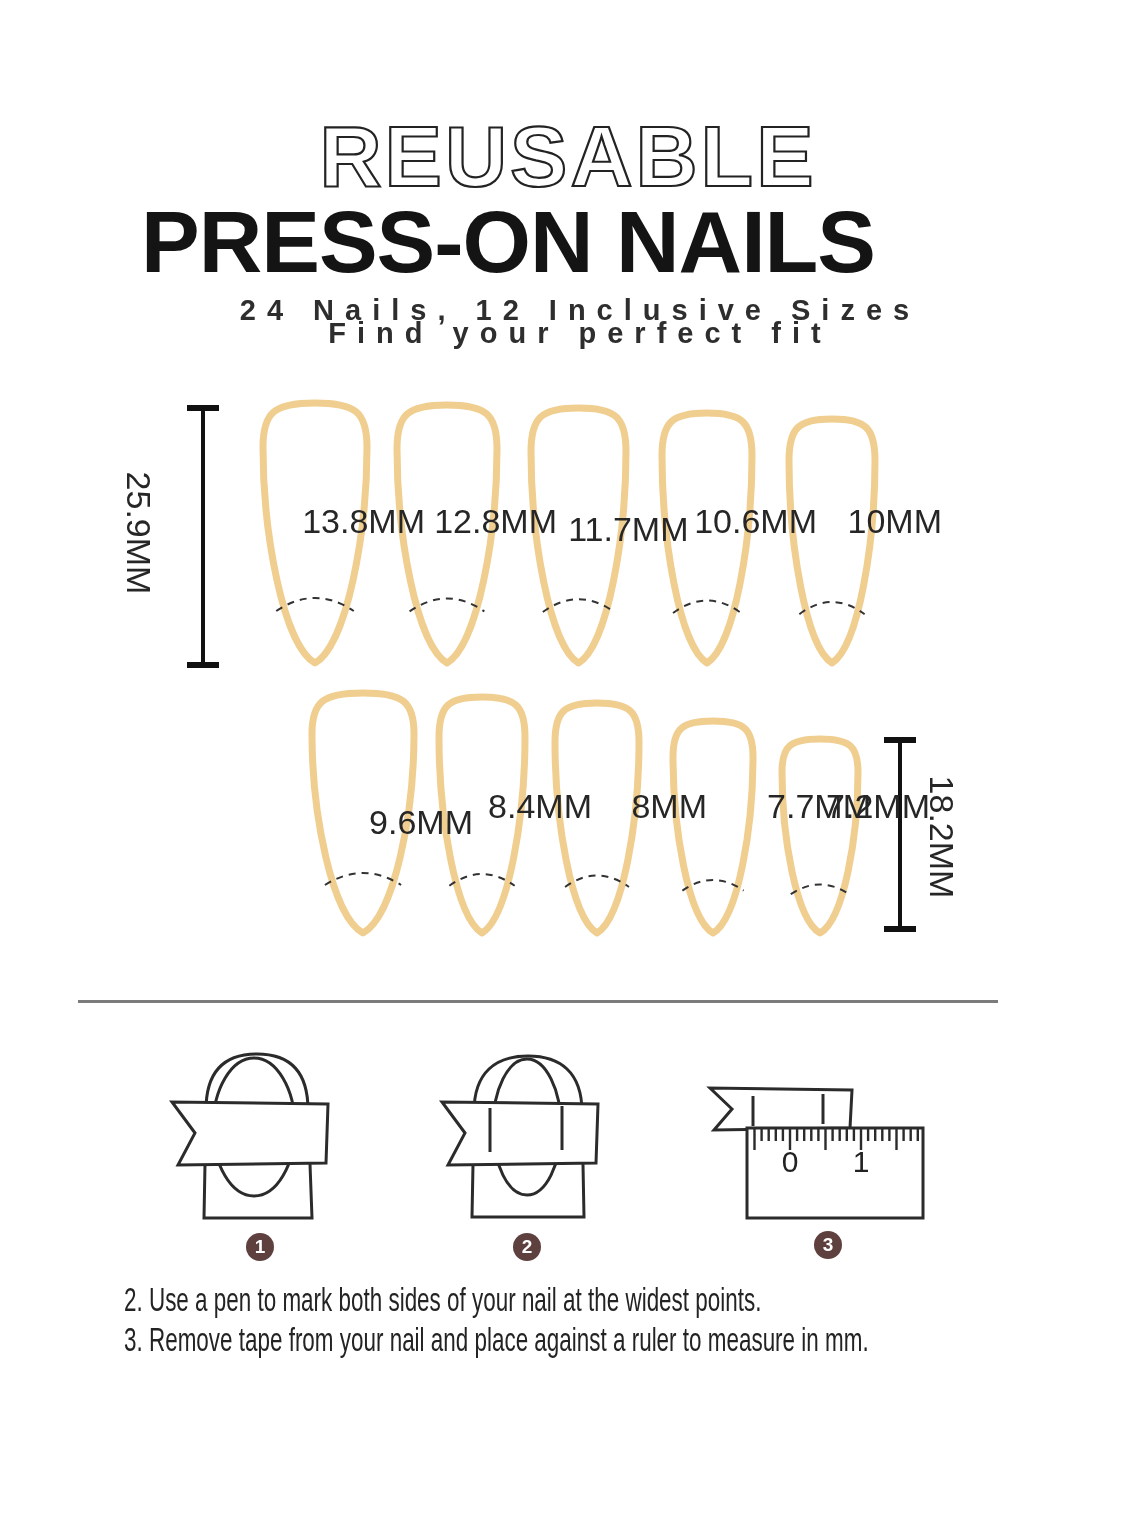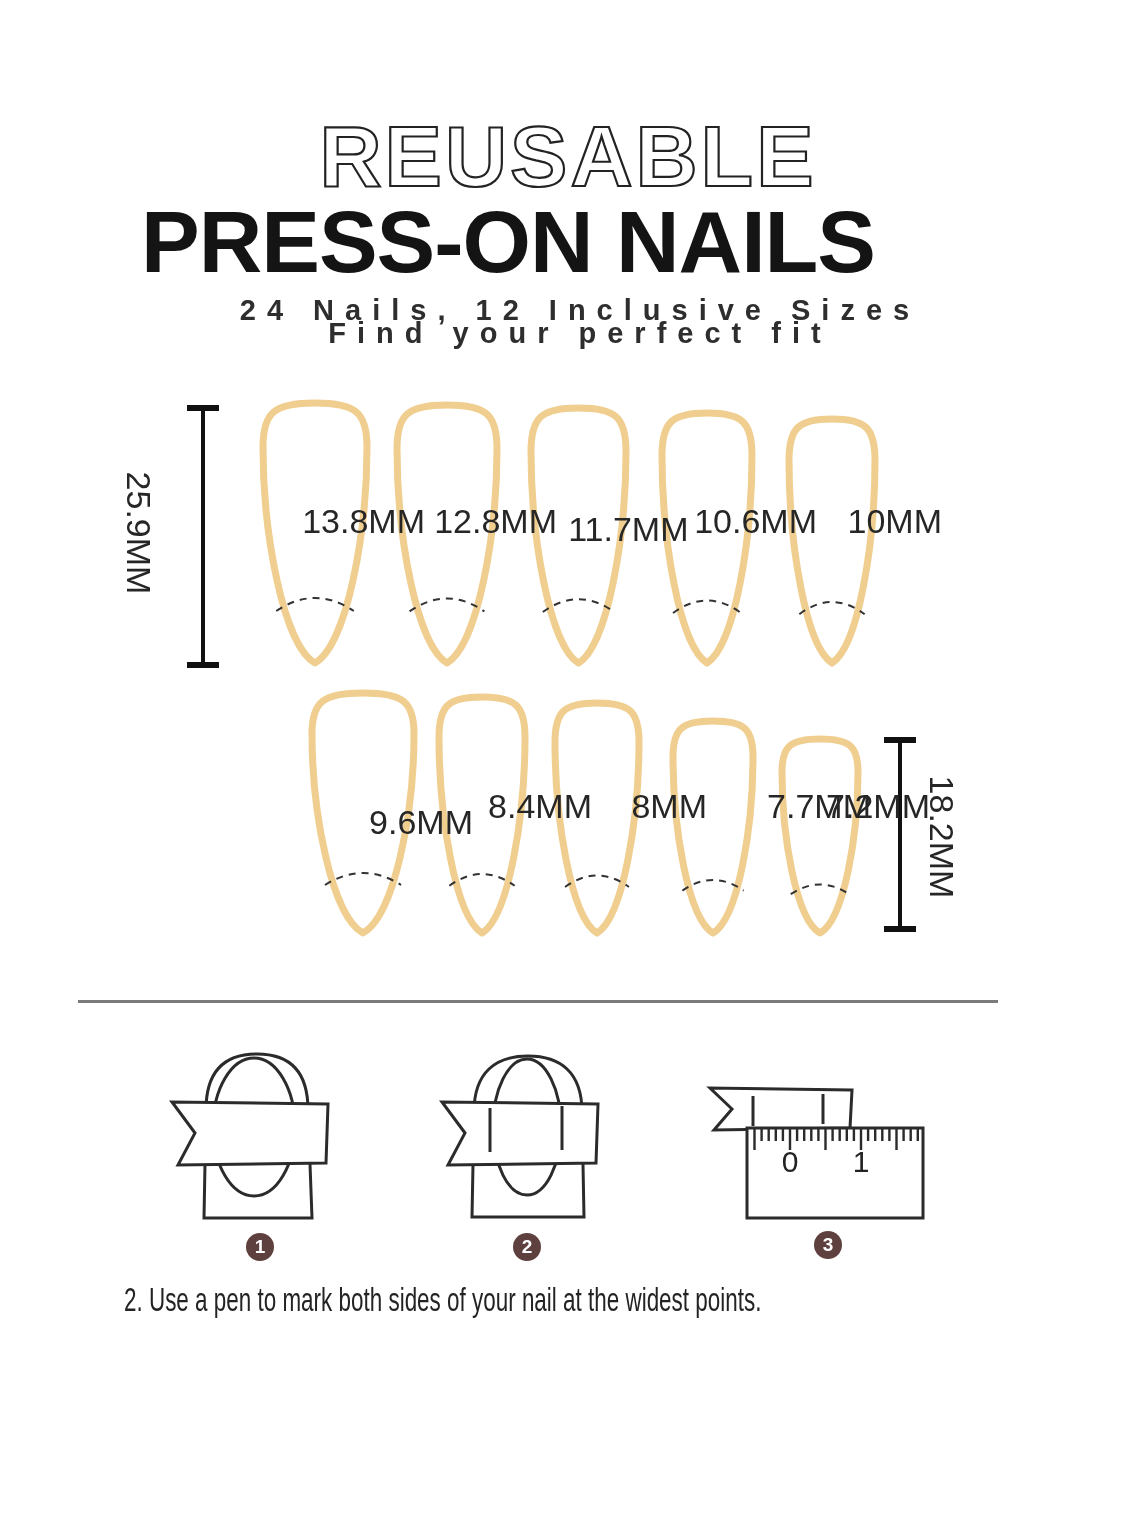--- a/index.html
+++ b/index.html
@@ -147,13 +147,15 @@
   <text class="ruler-num" x="161" y="90" text-anchor="middle">1</text>
 </svg>
 
 <div class="badge" style="left: 246px; top: 1233px; background: rgb(94, 64, 62);">1</div>
 <div class="badge" style="left: 513px; top: 1233px; background: rgb(94, 64, 62);">2</div>
 <div class="badge" style="left: 814px; top: 1231px; background: rgb(94, 64, 62);">3</div>
 
 <div id="instructions" class="abs">
   <div class="instr-line">
     <span>2. Use a pen to mark both sides of your nail at the widest points.</span></div>
+  <div class="instr-line">
+    <span>3. Remove tape from your nail and place against a ruler to measure in mm.</span></div>
 </div>
 
 </body></html>

